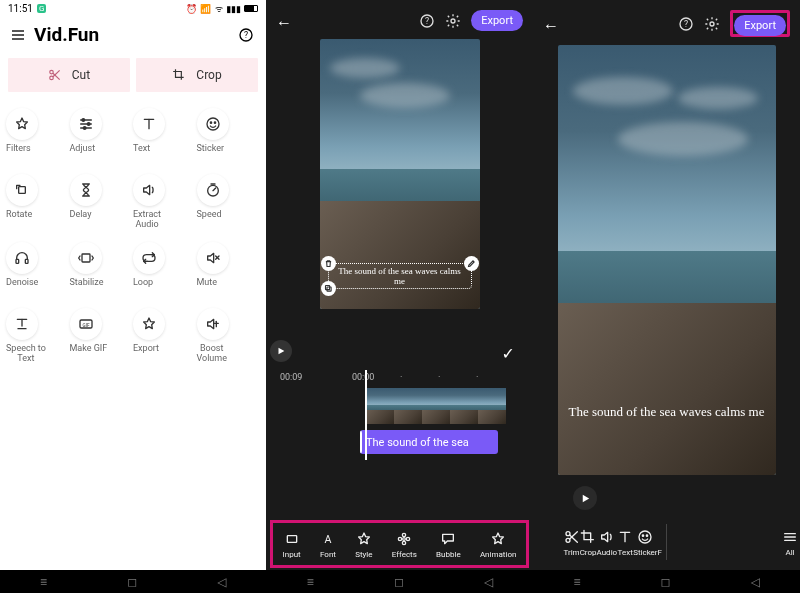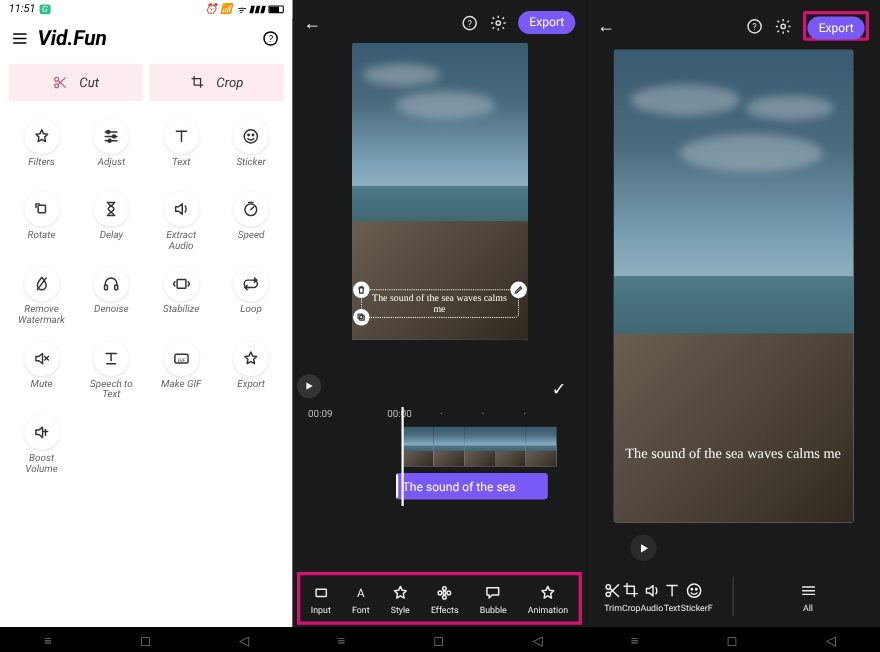--- a/index.html
+++ b/index.html
@@ -1,37 +1,37 @@
 <!DOCTYPE html>
 <html><head>
 <meta charset="utf-8">
 <style>
   * { box-sizing: border-box; margin: 0; padding: 0; }
   body { font-family: -apple-system, Roboto, sans-serif; background: #000; width: 800px; height: 593px; overflow: hidden; }
   .root { display: flex; width: 800px; height: 570px; }
   .col { position: relative; }
-  .col1 { width: 266px; background: #fff; display: flex; flex-direction: column; font-style: italic; }
+  .col1 { width: 266px; background: #fff; display: flex; flex-direction: column; }
   .col2 { width: 267px; background: #1a1a1a; display: flex; flex-direction: column; position: relative; }
   .col3 { width: 267px; background: #1a1a1a; display: flex; flex-direction: column; position: relative; }
 
   
   .status { height: 17px; background: #fff; color: #000; display: flex; justify-content: space-between; align-items: center; font-size: 10px; padding: 0 8px; }
   .status .right { display: flex; gap: 3px; align-items: center; font-size: 9px; }
 
   
   .c1-header { display: flex; align-items: center; justify-content: space-between; padding: 6px 12px 6px 10px; }
   .c1-header .left { display: flex; align-items: center; gap: 8px; }
   .c1-header .title { font-weight: 700; font-size: 19px; }
   .start-btn-wrap { padding: 6px 8px 8px; border: 3px solid #d11372; }
   .start-btn { background: linear-gradient(90deg, #f15a5a 0%, #e8517a 30%, #8e5fd0 70%, #6b5fe0 100%); border-radius: 30px; height: 52px; display: flex; align-items: center; justify-content: center; position: relative; color: #fff; font-size: 15px; font-weight: 500; }
   .start-btn .plus { position: absolute; left: 6px; width: 38px; height: 38px; border-radius: 50%; background: #fff; display: flex; align-items: center; justify-content: center; }
   .c1-row2 { display: flex; gap: 6px; padding: 6px 8px; }
   .cutcrop { flex: 1; background: #fdecef; border-radius: 1px; height: 34px; display: flex; align-items: center; justify-content: center; gap: 10px; font-size: 12px; color: #333; }
   .tool-grid { padding: 8px 6px 0; display: grid; grid-template-columns: repeat(4,1fr); gap: 4px 0; }
-  .tool { display: flex; flex-direction: column; align-items: center; gap: 4px; cursor: pointer; padding: 2px 0 6px; }
+  .tool { display: flex; flex-direction: column; gap: 4px; cursor: pointer; padding: 2px 0 6px; }
   .tool .ic { width: 32px; height: 32px; border-radius: 50%; background: #fff; box-shadow: 0 1px 3px rgba(0,0,0,0.12); display: flex; align-items: center; justify-content: center; }
   .tool .lbl { font-size: 9px; color: #666; text-align: center; line-height: 1.1; min-height: 18px; display:flex; align-items:flex-start; }
 
   
   .ed-header { display: flex; align-items: center; justify-content: space-between; padding: 10px 10px 8px; color: #fff; }
   .ed-header .right { display: flex; align-items: center; gap: 10px; }
   .export-btn { background: #7a5af7; color: #fff; font-size: 11px; padding: 4px 10px; border-radius: 12px; }
   .export-hl { border: 3px solid #d11372; padding: 1px; border-radius: 2px; }
 
   
@@ -65,21 +65,21 @@
   .strip2-inner { border: 3px solid #d11372; display: flex; flex: 1; justify-content: space-around; align-items: center; padding: 2px 0; margin: 0 4px 2px; }
   .sitem { display: flex; flex-direction: column; align-items: center; gap: 2px; color: #eee; font-size: 8px; cursor:pointer; }
   .sitem .sic { height: 18px; display:flex; align-items:center; justify-content:center; }
 
   
   .caption3 { position: absolute; bottom: 55px; left: 0; right: 0; text-align: center; color: #fff; font-family: cursive; font-size: 13px; }
   .play3 { position: absolute; left: 40px; bottom: 60px; width: 24px; height: 24px; background: #2a2a2a; border-radius: 50%; display:flex; align-items:center; justify-content:center; }
 
   
   .strip3 { position: absolute; bottom: 0; left: 0; right: 0; height: 54px; display: flex; align-items: center; padding: 0 2px 2px; }
-  .strip3 .half { flex:1; display:flex; justify-content:center; }
+  .strip3 .half { flex:1; display:flex; justify-content:flex-end; }
   .strip3 .sep { width:1px; height: 36px; background:#444; margin: 0 4px; }
 
   
   .navbar { height: 23px; background: #000; display: flex; }
   .navbar .third { flex:1; display:flex; justify-content:space-around; align-items:center; color:#777; font-size:12px; }
 
   
   svg { display:block; }
 </style>
 </head>
@@ -218,29 +218,20 @@
               <circle cx="12" cy="13" r="8"></circle>
               <path d="M12 13l4-4"></path>
               <path d="M9 3h6"></path>
             </svg>
           </div>
           <div class="lbl">Speed</div>
         </div>
         <div class="tool">
           <div class="ic">
             <svg width="16" height="16" viewBox="0 0 24 24" fill="none" stroke="#333" stroke-width="2" stroke-linecap="round" stroke-linejoin="round">
-              <path d="M12 3c4 5 6 8 6 11a6 6 0 01-12 0c0-3 2-6 6-11z"></path>
-              <line x1="6" y1="20" x2="18" y2="4"></line>
-            </svg>
-          </div>
-          <div class="lbl">Remove<br>Watermark</div>
-        </div>
-        <div class="tool">
-          <div class="ic">
-            <svg width="16" height="16" viewBox="0 0 24 24" fill="none" stroke="#333" stroke-width="2" stroke-linecap="round" stroke-linejoin="round">
               <path d="M4 14v-2a8 8 0 0116 0v2"></path>
               <rect x="3" y="14" width="4" height="6" rx="1"></rect>
               <rect x="17" y="14" width="4" height="6" rx="1"></rect>
             </svg>
           </div>
           <div class="lbl">Denoise</div>
         </div>
         <div class="tool">
           <div class="ic">
             <svg width="16" height="16" viewBox="0 0 24 24" fill="none" stroke="#333" stroke-width="2" stroke-linecap="round" stroke-linejoin="round">

